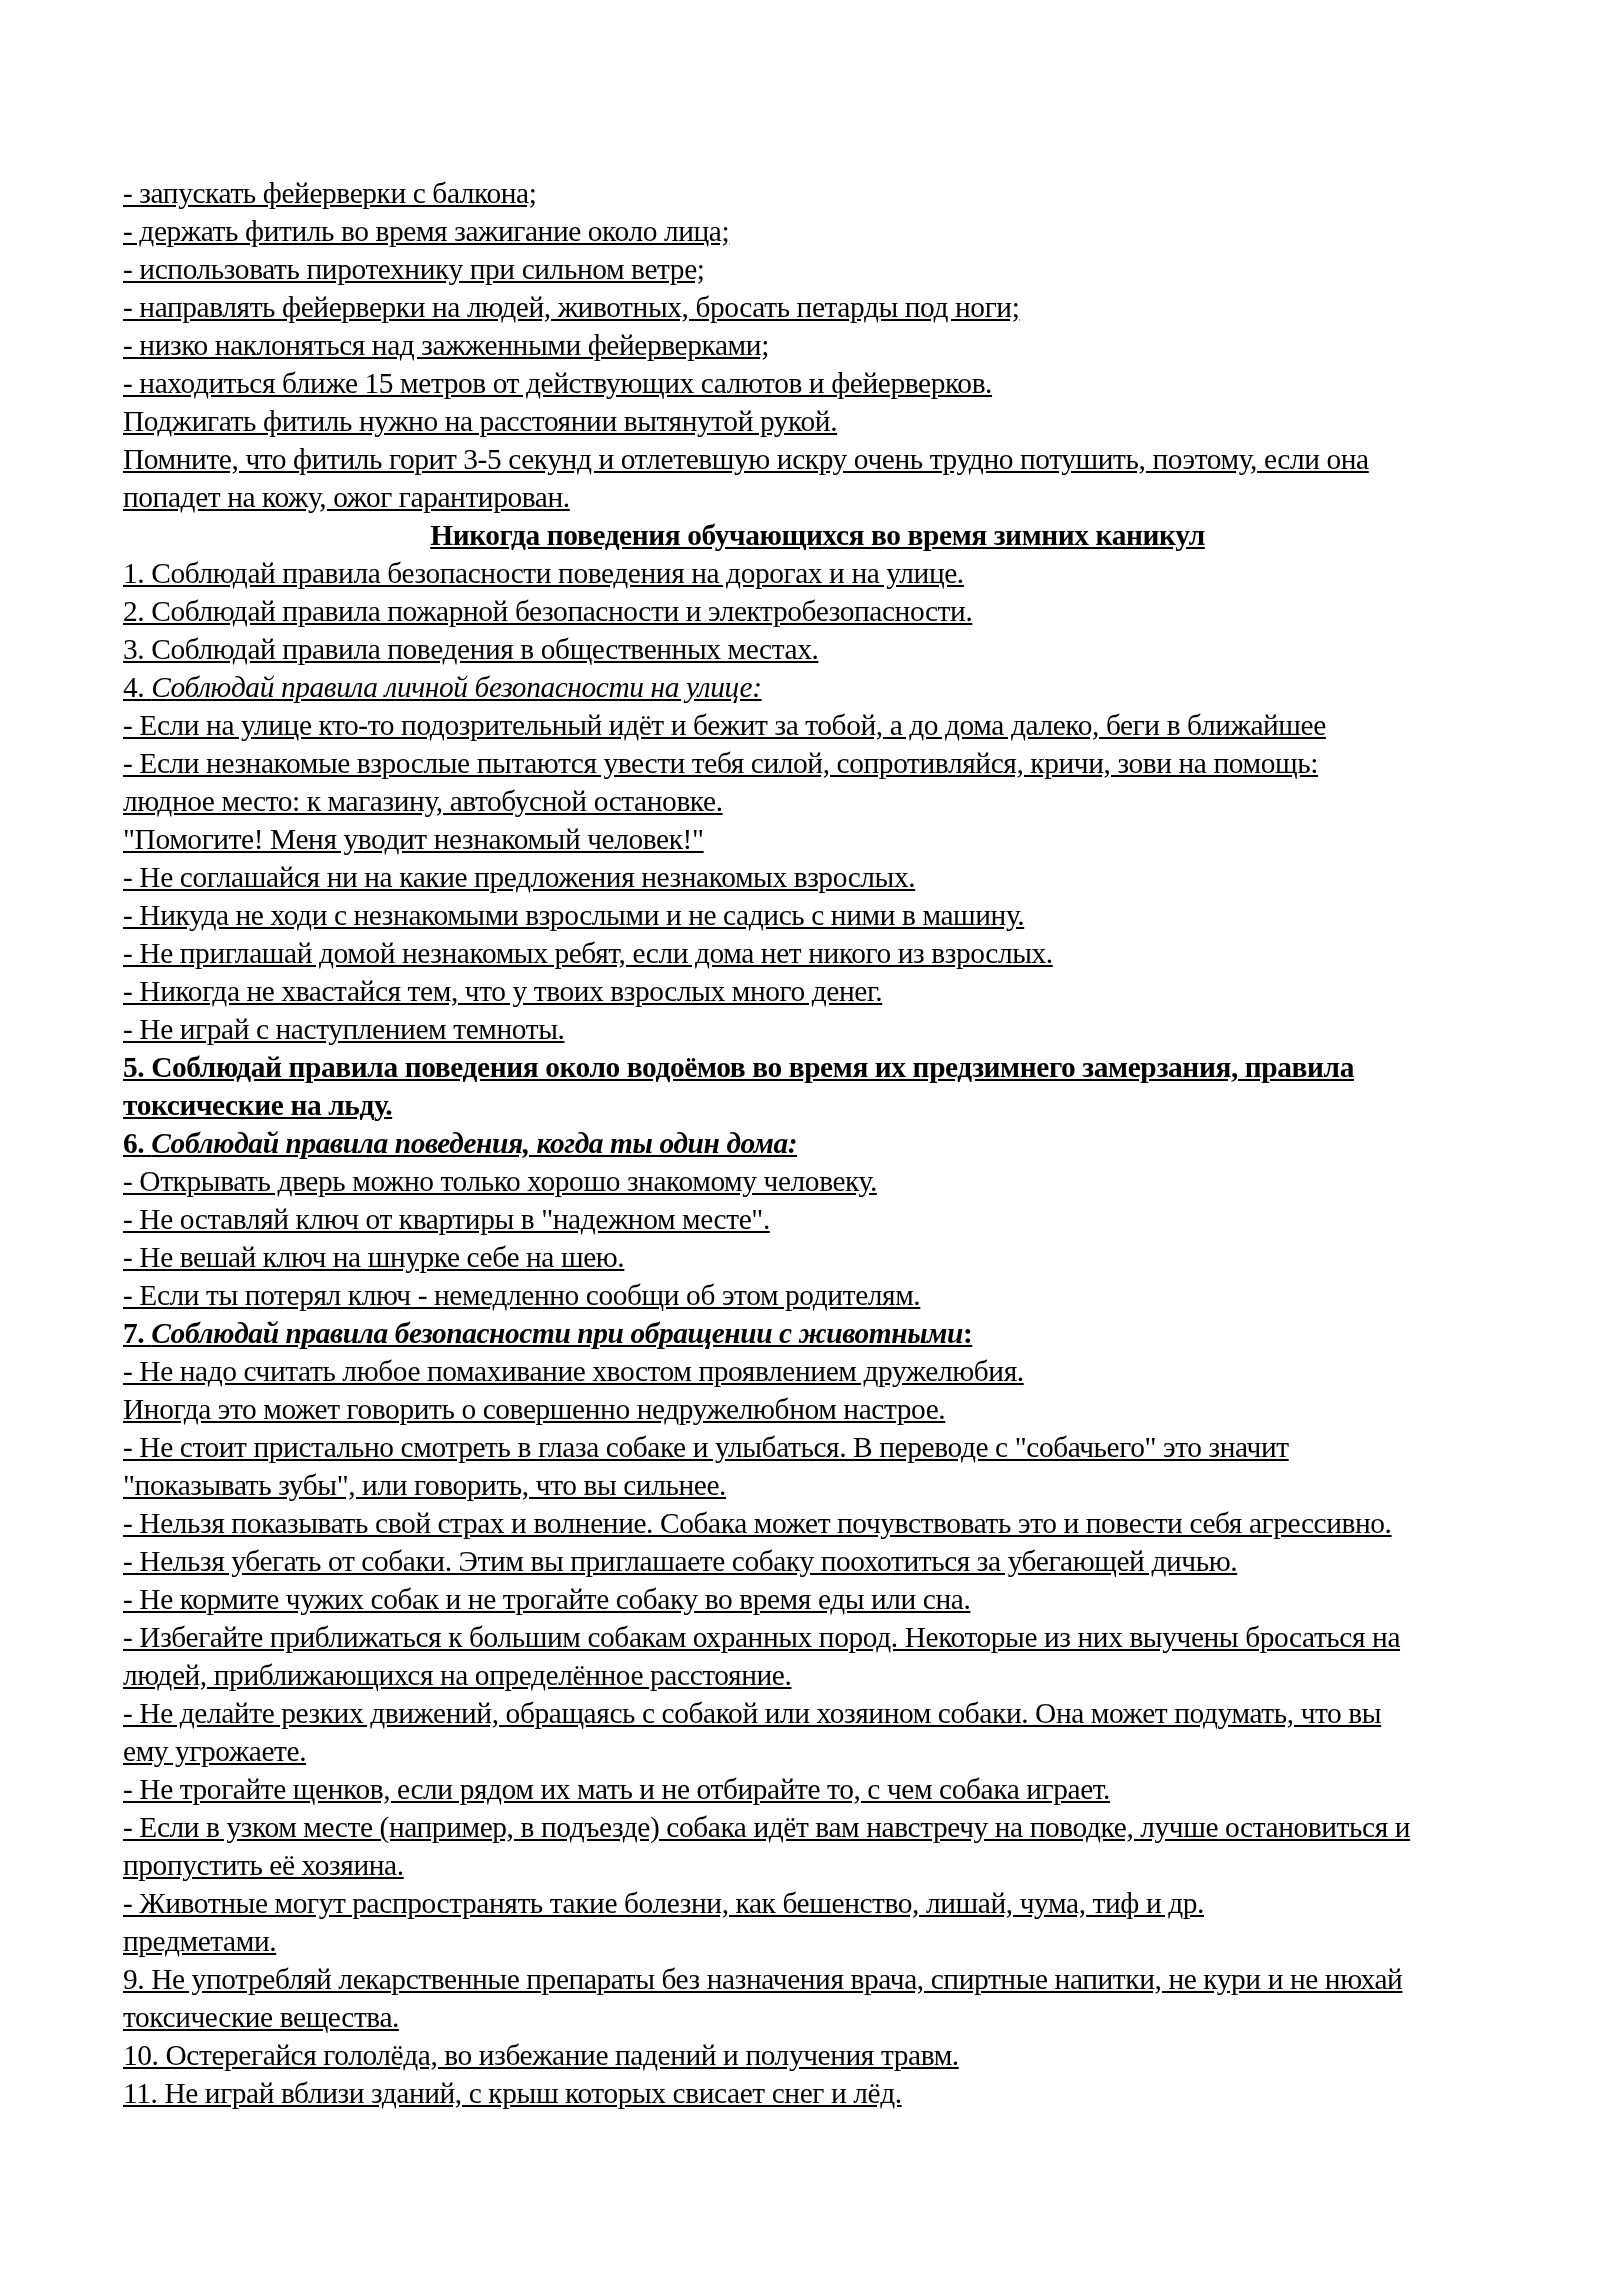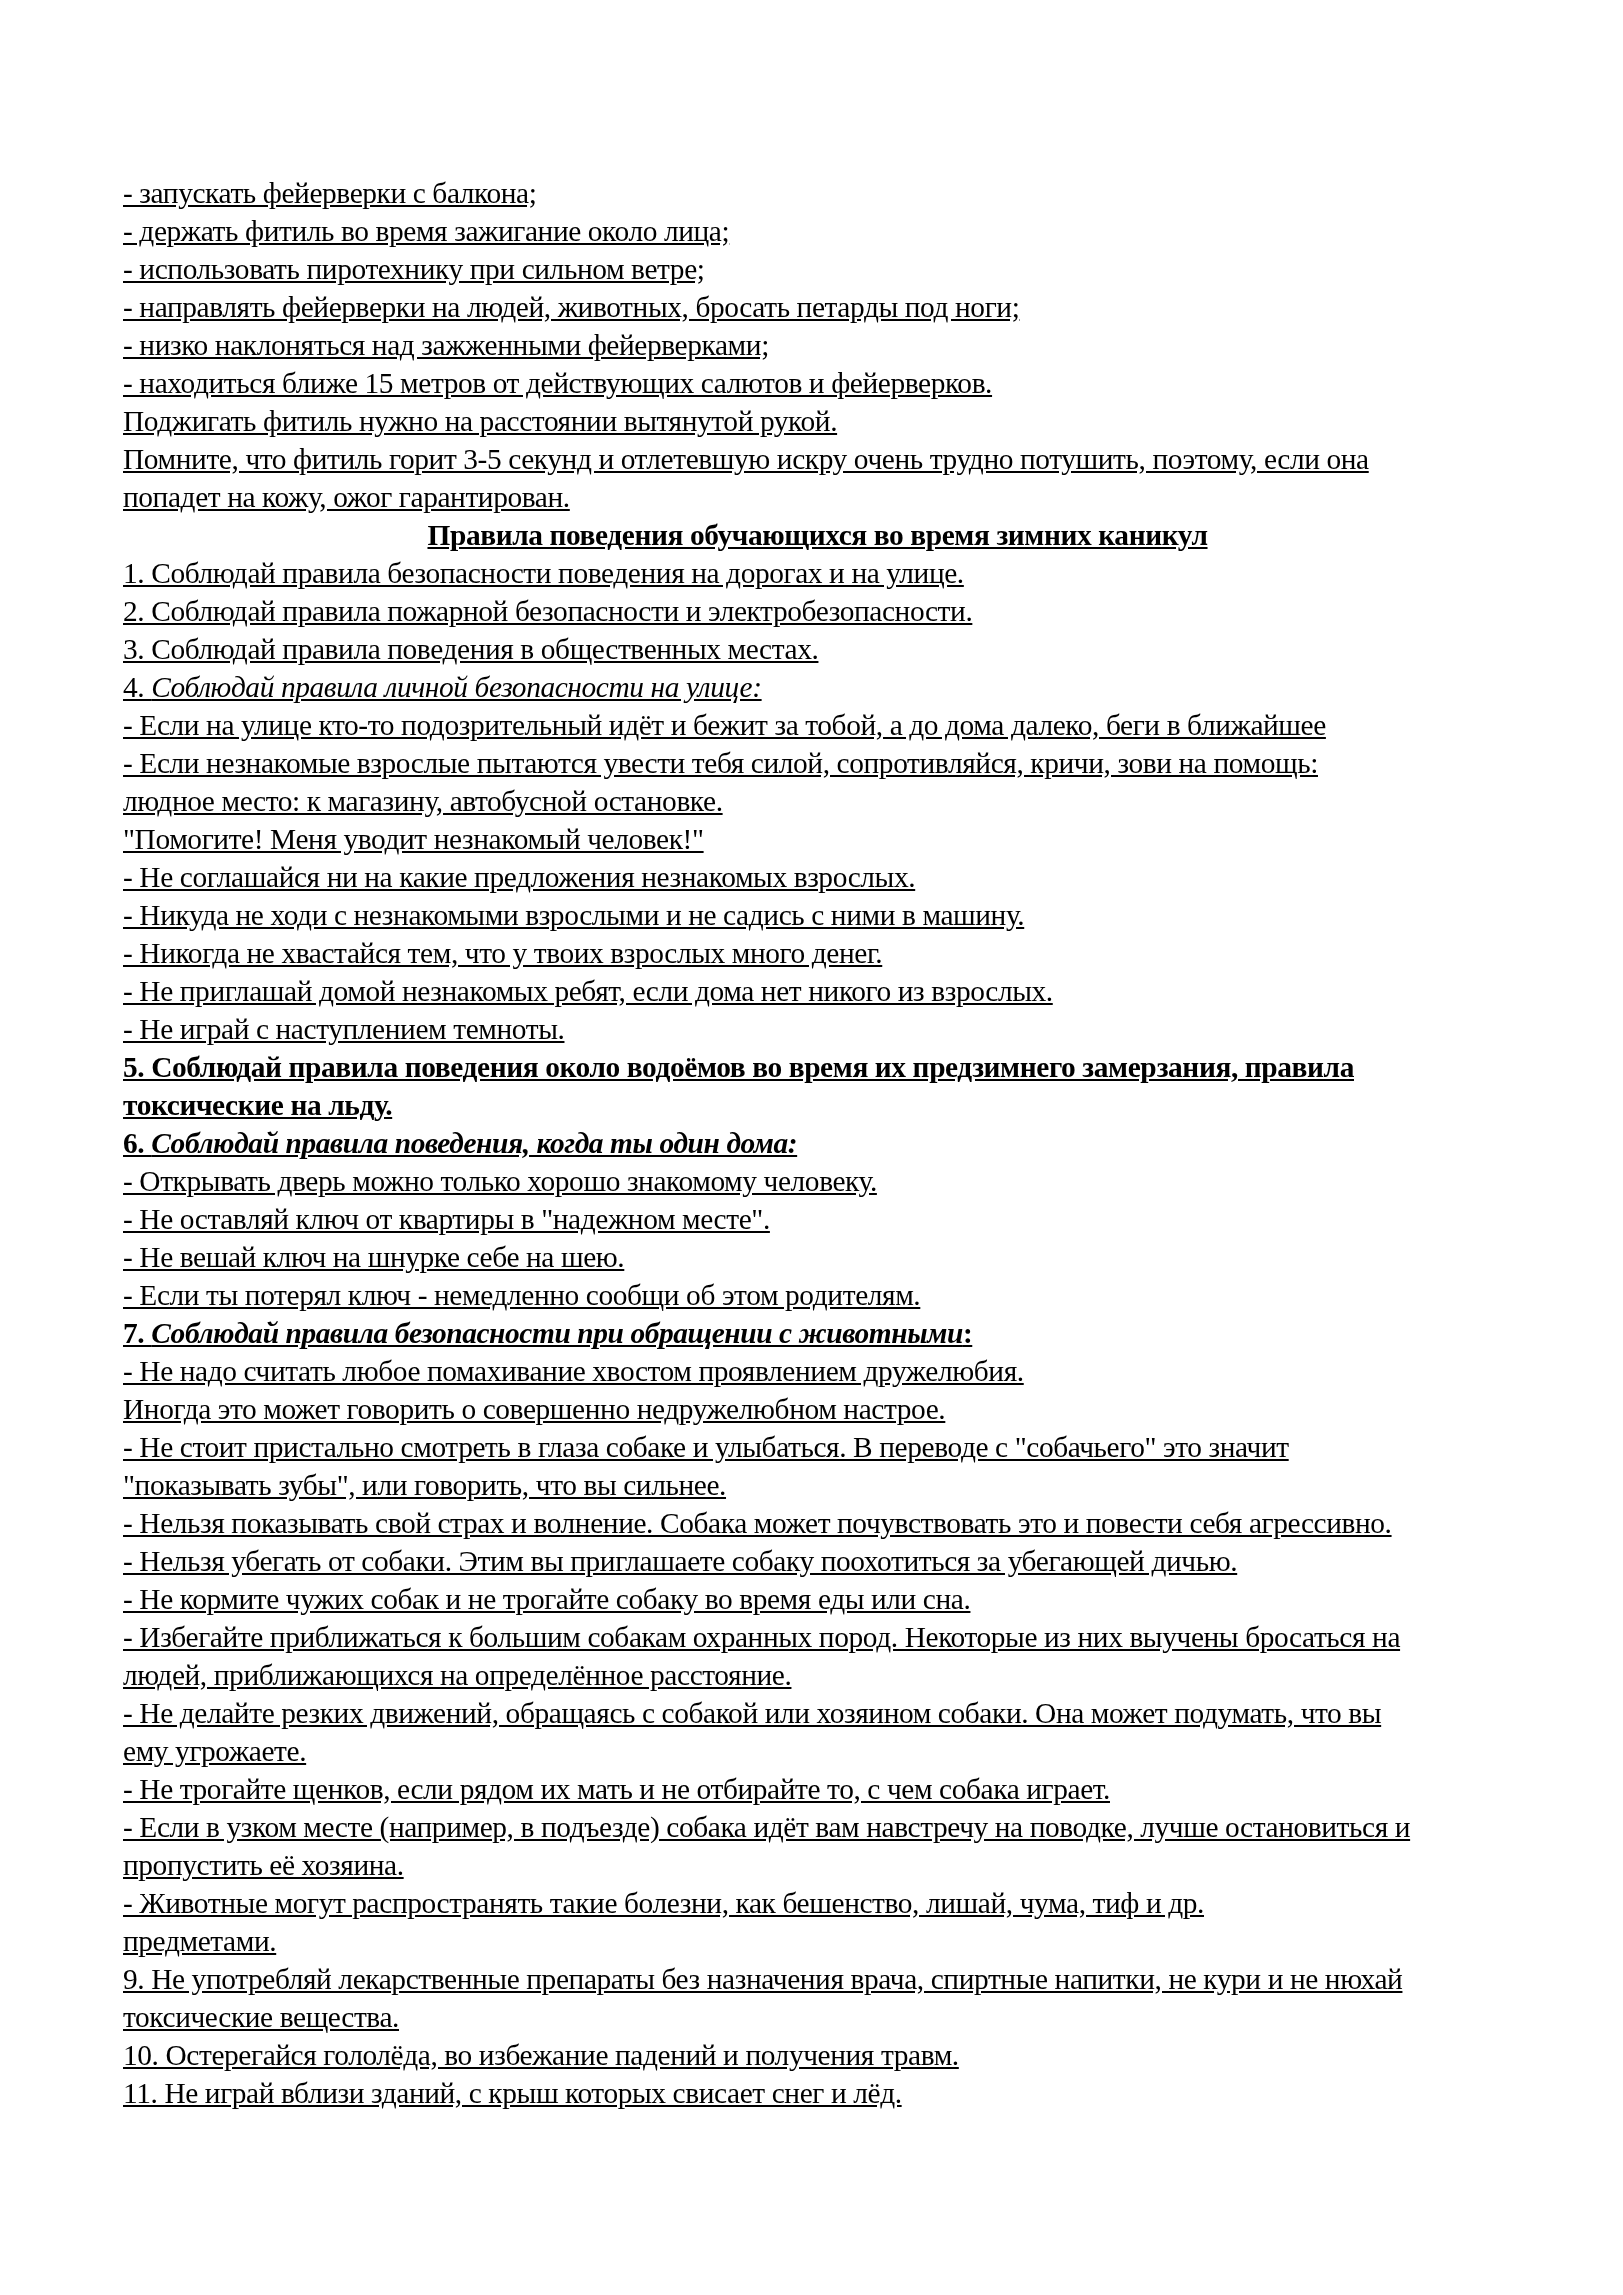--- a/index.html
+++ b/index.html
@@ -44,33 +44,33 @@
   <div class="doc" id="doc">
       <div class="line"><span>- запускать фейерверки с балкона;</span></div>
       <div class="line"><span>- держать фитиль во время зажигание около лица;</span></div>
       <div class="line"><span>- использовать пиротехнику при сильном ветре;</span></div>
       <div class="line"><span>- направлять фейерверки на людей, животных, бросать петарды под ноги;</span></div>
       <div class="line"><span>- низко наклоняться над зажженными фейерверками;</span></div>
       <div class="line"><span>- находиться ближе 15 метров от действующих салютов и фейерверков.</span></div>
       <div class="line"><span>Поджигать фитиль нужно на расстоянии вытянутой рукой.</span></div>
       <div class="line"><span>Помните, что фитиль горит 3-5 секунд и отлетевшую искру очень трудно потушить, поэтому, если она</span></div>
       <div class="line"><span>попадет на кожу, ожог гарантирован.</span></div>
-      <div class="line center"><span class="b">Правила поведения обучающихся во время зимних каникул</span></div>
+      <div class="line center"><span class="b">Никогда поведения обучающихся во время зимних каникул</span></div>
       <div class="line"><span>1. Соблюдай правила безопасности поведения на дорогах и на улице.</span></div>
       <div class="line"><span>2. Соблюдай правила пожарной безопасности и электробезопасности.</span></div>
       <div class="line"><span>3. Соблюдай правила поведения в общественных местах.</span></div>
       <div class="line"><span>4. </span><span class="i">Соблюдай правила личной безопасности на улице:</span></div>
       <div class="line"><span>- Если на улице кто-то подозрительный идёт и бежит за тобой, а до дома далеко, беги в ближайшее</span></div>
       <div class="line"><span>- Если незнакомые взрослые пытаются увести тебя силой, сопротивляйся, кричи, зови на помощь:</span></div>
       <div class="line"><span>людное место: к магазину, автобусной остановке.</span></div>
       <div class="line"><span>"Помогите! Меня уводит незнакомый человек!"</span></div>
       <div class="line"><span>- Не соглашайся ни на какие предложения незнакомых взрослых.</span></div>
       <div class="line"><span>- Никуда не ходи с незнакомыми взрослыми и не садись с ними в машину.</span></div>
+      <div class="line"><span>- Не приглашай домой незнакомых ребят, если дома нет никого из взрослых.</span></div>
       <div class="line"><span>- Никогда не хвастайся тем, что у твоих взрослых много денег.</span></div>
-      <div class="line"><span>- Не приглашай домой незнакомых ребят, если дома нет никого из взрослых.</span></div>
       <div class="line"><span>- Не играй с наступлением темноты.</span></div>
       <div class="line"><span class="b">5. Соблюдай правила поведения около водоёмов во время их предзимнего замерзания, правила</span></div>
       <div class="line"><span class="b">токсические на льду.</span></div>
       <div class="line"><span class="b">6. </span><span class="b i">Соблюдай правила поведения, когда ты один дома:</span></div>
       <div class="line"><span>- Открывать дверь можно только хорошо знакомому человеку.</span></div>
       <div class="line"><span>- Не оставляй ключ от квартиры в "надежном месте".</span></div>
       <div class="line"><span>- Не вешай ключ на шнурке себе на шею.</span></div>
       <div class="line"><span>- Если ты потерял ключ - немедленно сообщи об этом родителям.</span></div>
       <div class="line"><span class="b">7. </span><span class="b i">Соблюдай правила безопасности при обращении с животными</span><span class="b">:</span></div>
       <div class="line"><span>- Не надо считать любое помахивание хвостом проявлением дружелюбия.</span></div>

